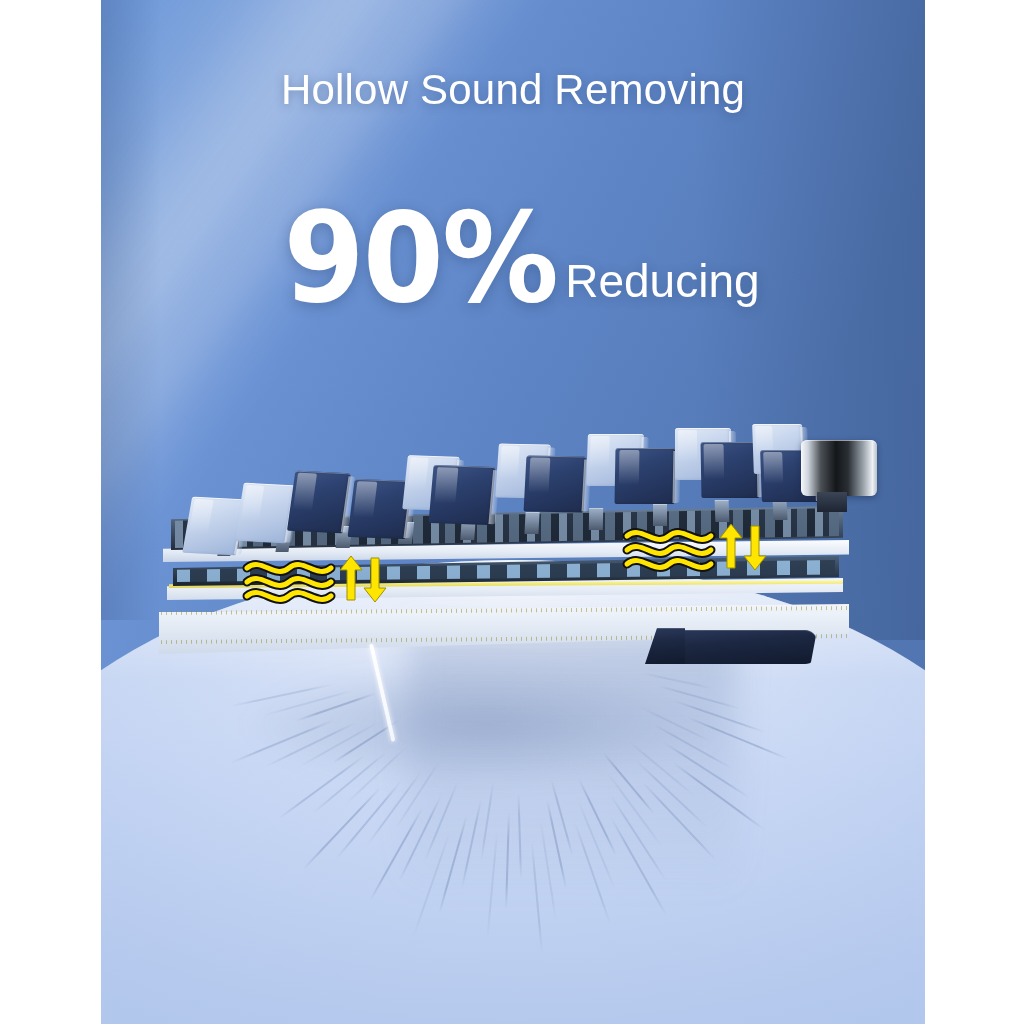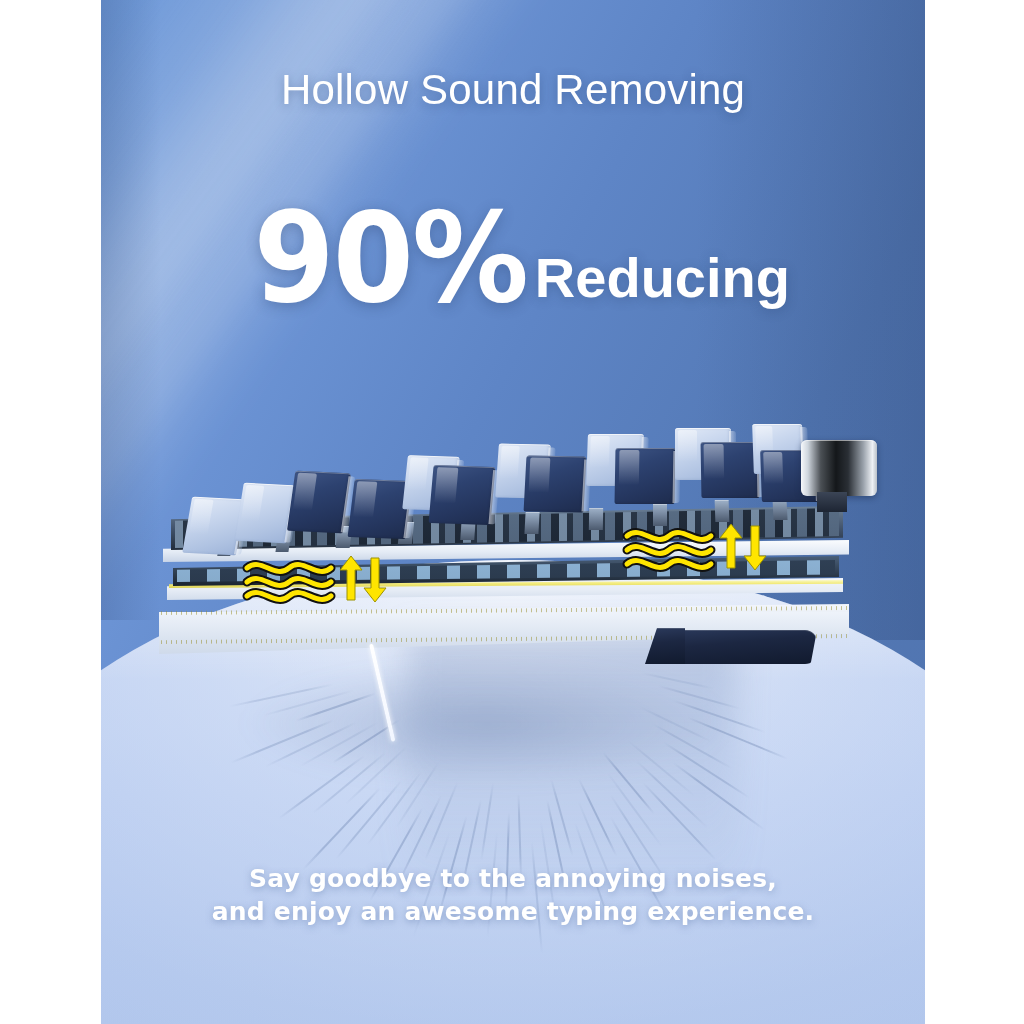--- a/index.html
+++ b/index.html
@@ -109,21 +109,21 @@
   #stat-value {
     font-family: "DejaVu Sans", sans-serif;
     font-size: 124px; font-weight: 700;
     letter-spacing: -2px;
     line-height: 1;
     transform: scaleX(.94);
     transform-origin: 100% 100%;
     text-shadow: 0 3px 14px rgba(30,52,96,.32);
   }
   #stat-label {
-    font-size: 56px; font-weight: 700;
+    font-size: 46px; font-weight: 400;
     letter-spacing: 0px;
     margin-left: 8px;
     position: relative; top: -4px;
     text-shadow: 0 2px 12px rgba(30,52,96,.30);
   }
 
   #subhead {
     position: absolute; left: 0; top: 773px; width: 100%;
     text-align: center;
     font-size: 41px; font-weight: 700; letter-spacing: .3px;
@@ -464,19 +464,15 @@
     </div>
 
     <div id="headline">Hollow Sound Removing</div>
 
     <div id="stat-row">
       <span id="stat-value">90%</span>
       <span id="stat-label">Reducing</span>
     </div>
 
 
-    <div id="body-copy">
-      <div>Say goodbye to the annoying noises,</div>
-      <div>and enjoy an awesome typing experience.</div>
-    </div>
 
   </div>
 </div>
 
 </body></html>

